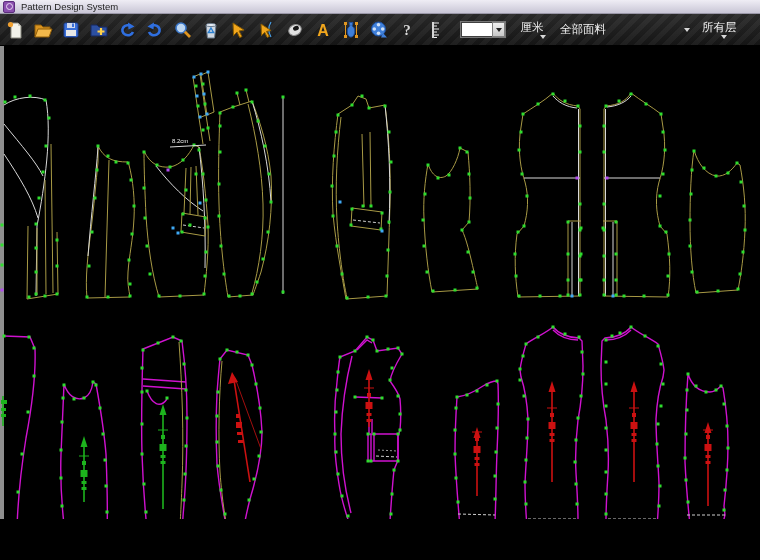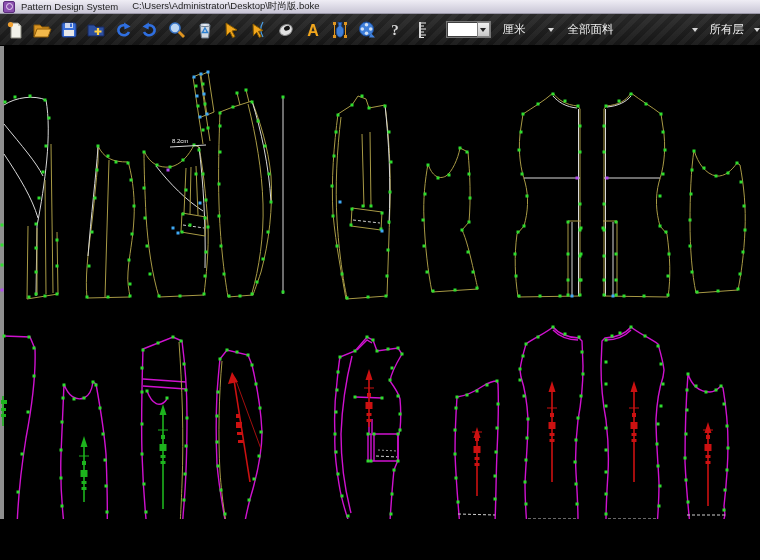--- a/index.html
+++ b/index.html
@@ -44,21 +44,20 @@
 </head>
 <body>
 
 <div id="app">
 
   <div id="titlebar">
     <span class="appicon">
         <i></i>
       </span>
     <span class="ttext">Pattern Design System</span>
-    <span class="ttext tpath">C:\Users\Administrator\Desktop\时尚版.boke</span>
   </div>
 
 
   <div id="toolbar">
     <button class="tbtn" title="new-file-icon">
       <svg width="20" height="20">
           <path d="M6,3 h7 l3,3 v12 h-10 z" fill="#f2f2ea" stroke="#8a8a80"></path>
           <path d="M13,3 l3,3 h-3 z" fill="#c9c9c0"></path>
           <circle cx="5.5" cy="4.5" r="2.6" fill="#f0a030"></circle>
         </svg>
@@ -174,31 +173,31 @@
         </svg>
     </button>
 
     <div class="whitecombo">
       <div class="field"></div>
       <button class="dbtn">
           <span class="arr"></span>
         </button>
     </div>
 
-    <div class="combo" style="margin-left:12px;">
+    <div class="combo" style="margin-left:12px;flex-direction:column;">
       <span class="clabel">厘米</span>
       <span class="arr" style="margin-left:22px;"></span>
     </div>
 
     <div class="combo" style="margin-left:14px;justify-content:center;">
       <span class="clabel">全部面料</span>
       <span class="arr" style="margin-left:78px;"></span>
     </div>
 
-    <div class="combo" style="margin-left:12px;">
+    <div class="combo" style="margin-left:12px;flex-direction:column;">
       <span class="clabel">所有层</span>
       <span class="arr" style="margin-left:10px;"></span>
     </div>
   </div>
 
   <div id="canvas">
     <svg width="760" height="498" viewBox="0 62 760 498">
       <rect x="0" y="62" width="4" height="498" fill="#8f8f8f"></rect>
 
       <g>

